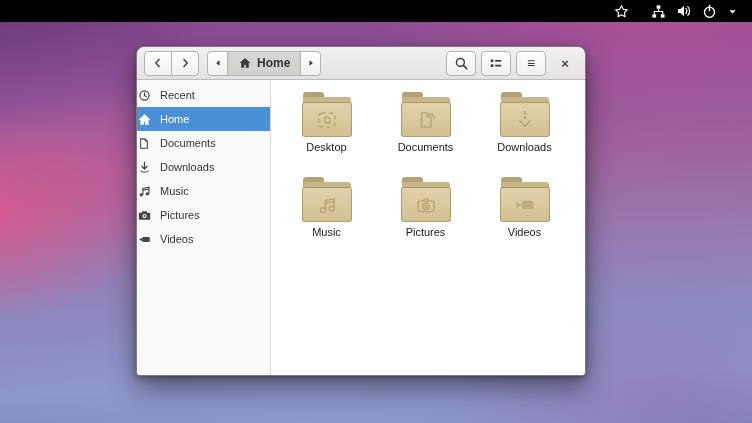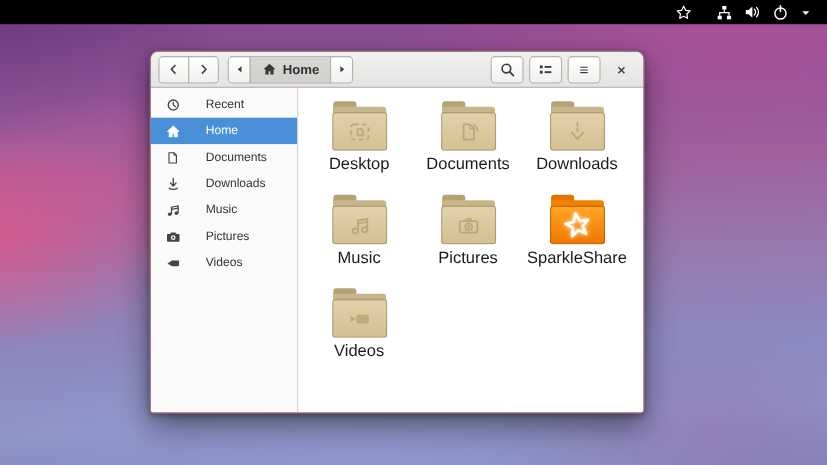--- a/index.html
+++ b/index.html
@@ -66,22 +66,22 @@
     display:flex;align-items:center;justify-content:center;
     font-size:13px;font-weight:bold;color:#444;
   }
   
   .wbody{flex:1;display:flex;min-height:0;}
   .sidebar{
     width:134px;flex:0 0 134px;background:#fbfafa;border-right:1px solid #d8d6d3;
     padding-top:3px;box-sizing:border-box;
   }
   .srow{
-    height:24px;display:flex;align-items:center;gap:23px;
-    padding-left:13px;font-size:11px;color:#2e3436;cursor:default;
+    height:24px;display:flex;align-items:center;gap:9px;
+    font-size:11px;color:#2e3436;cursor:default;
   }
   .srow .sicon{width:14px;height:14px;display:flex;align-items:center;justify-content:center;}
   .srow.selected{background:#4a90d9;color:#fff;}
   .srow.selected svg *{stroke:#fff !important;}
   .srow.selected svg .f{fill:#fff !important;}
   .sicon svg .f{fill:#454545;}
   
   .files{
     flex:1;background:#fff;overflow:hidden;
     display:grid;grid-template-columns:repeat(3,99px);grid-auto-rows:85px;
@@ -97,21 +97,21 @@
     border-radius:3px;box-sizing:border-box;
     display:flex;align-items:center;justify-content:center;
   }
   .folder.orange .tab{background:#e67000;}
   .folder.orange .back{background:#ef8200;}
   .folder.orange .front{background:linear-gradient(#ffa524,#f07800);border-color:rgba(160,70,0,.55);}
   .emblem{display:block;}
   .emblem *{stroke:#bba873;}
   .emblem .fill{fill:#c0ad7a;stroke:none;}
   .folder.orange .emblem *{stroke:#ffffff;filter:drop-shadow(0 0 1.5px rgba(255,255,255,.9));}
-  .flabel{margin-top:4px;font-size:15px;color:#1a1a1a;text-align:center;line-height:1.2;}
+  .flabel{margin-top:4px;font-size:11px;color:#1a1a1a;text-align:center;line-height:1.2;}
 </style>
 </head>
 <body>
 
 <div class="screen">
   <div class="wallpaper"></div>
 
   <div class="topbar">
     <span class="ticon star">
       <svg width="15" height="15" viewBox="0 0 16 16">
@@ -341,32 +341,20 @@
                   <path d="M9 8l1.2-2h3.6L15 8" fill="none" stroke-width="1.4" stroke-linejoin="round"></path>
                   <circle cx="12" cy="13.2" r="3.2" fill="none" stroke-width="1.5"></circle>
                   <circle cx="12" cy="13.2" r="1.1" fill="none" stroke-width="1.2"></circle>
                 </svg>
           </div>
             </div>
           <div class="flabel">Pictures</div>
         </div>
 
 
-        <div class="fitem">
-          <div class="folder orange">
-              <div class="tab"></div>
-              <div class="back"></div>
-              <div class="front">
-            <svg class="emblem" width="30" height="30" viewBox="0 0 24 24">
-                  <path d="M12 3.2L14.3 9l6 .3-4.7 3.8 1.6 5.9L12 15.6 6.8 19l1.6-5.9L3.7 9.3l6-.3z" fill="none" stroke-width="2" stroke-linejoin="round" transform="rotate(-10 12 12)"></path>
-                </svg>
-          </div>
-            </div>
-          <div class="flabel">SparkleShare</div>
-        </div>
 
 
         <div class="fitem">
           <div class="folder">
               <div class="tab"></div>
               <div class="back"></div>
               <div class="front">
             <svg class="emblem" width="24" height="24" viewBox="0 0 24 24">
                   <path class="fill" d="M8.5 12l-5-3.2v6.4z"></path>
                   <rect class="fill" x="9" y="7.8" width="11.5" height="8.4" rx="2"></rect>

